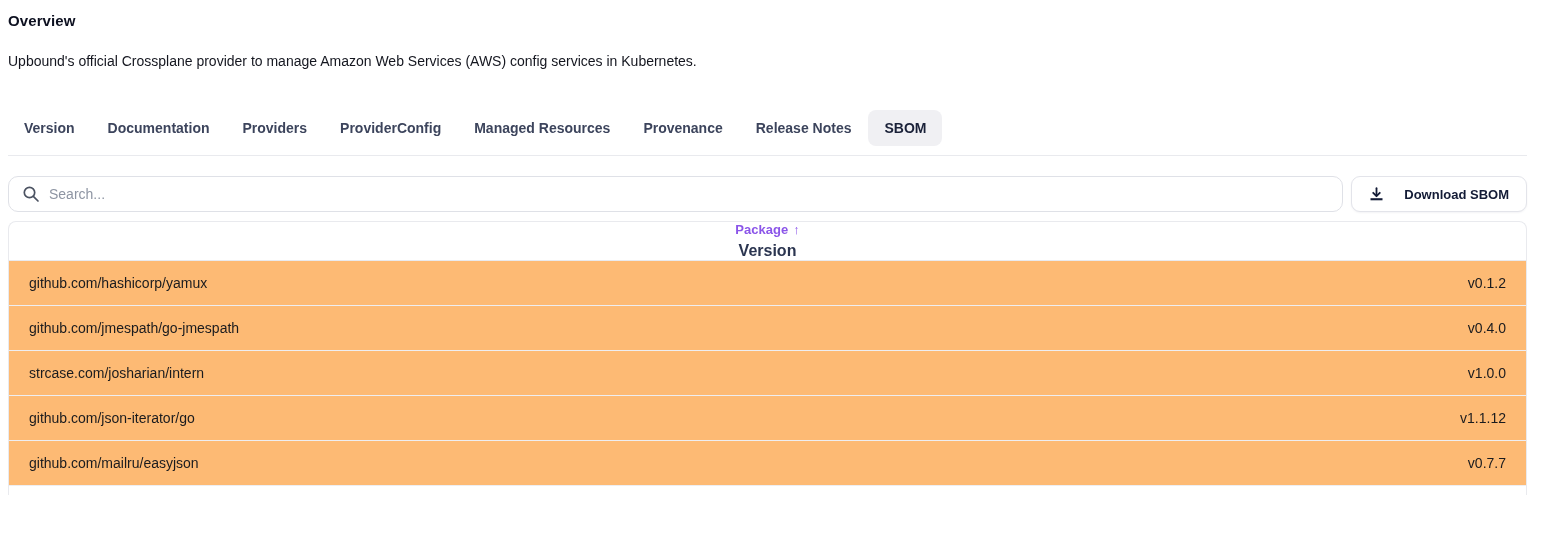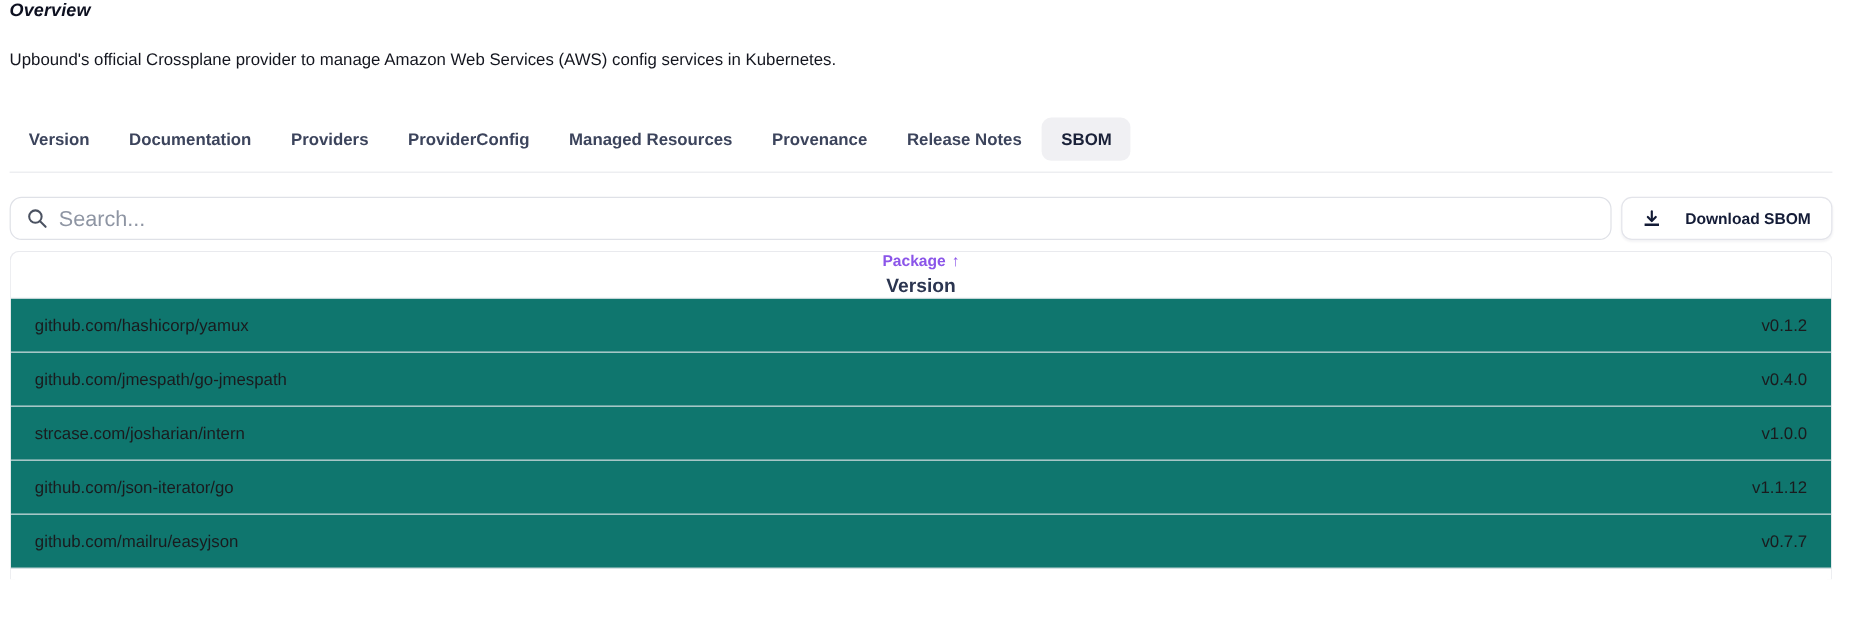--- a/index.html
+++ b/index.html
@@ -6,26 +6,25 @@
   html, body {
     width: 1545px; height: 536px;
     background: #ffffff;
     font-family: "Liberation Sans", sans-serif;
     overflow: hidden;
     color: #14161f;
   }
   .content { margin-left: 8px; width: 1519px; }
 
   .page-title {
-    padding-top: 0;
+    padding-top: 12px;
     font-size: 15px;
     font-weight: 700;
     color: #0d1020;
     letter-spacing: .1px;
-    font-style: italic;
   }
   .page-desc {
     margin-top: 24px;
     font-size: 14px;
     color: #14161f;
   }
 
   
   .tabs {
     margin-top: 41px;
@@ -63,21 +62,21 @@
   }
   .search-wrap svg {
     position: absolute;
     left: 14px; top: 9px;
   }
   .search-input {
     width: 100%; height: 36px;
     border: 1px solid #dfe1e7;
     border-radius: 10px;
     padding: 0 12px 0 40px;
-    font-size: 18px;
+    font-size: 14px;
     font-family: "Liberation Sans", sans-serif;
     color: #14161f;
     outline: none;
     background: #ffffff;
   }
   .search-input::placeholder { color: #8e95a3; }
   .download-btn {
     height: 36px;
     display: flex;
     align-items: center;
@@ -130,21 +129,21 @@
     color: #2b3550;
     text-align: right;
   }
   .t-row {
     display: flex;
     align-items: center;
     justify-content: space-between;
     height: 45px;
     padding: 0 20px;
     border-bottom: 1px solid #eeeef1;
-    background: #0f766e;
+    background: #fdba74;
     gap: 17px;
   }
   .cell-package { font-size: 14px; color: #1a1b1e; }
   .cell-version { font-size: 14px; color: #1a1b1e; }
   .t-row-partial { height: 9px; background: #ffffff; }
 </style>
 </head>
 <body>
 
 <div class="content">

